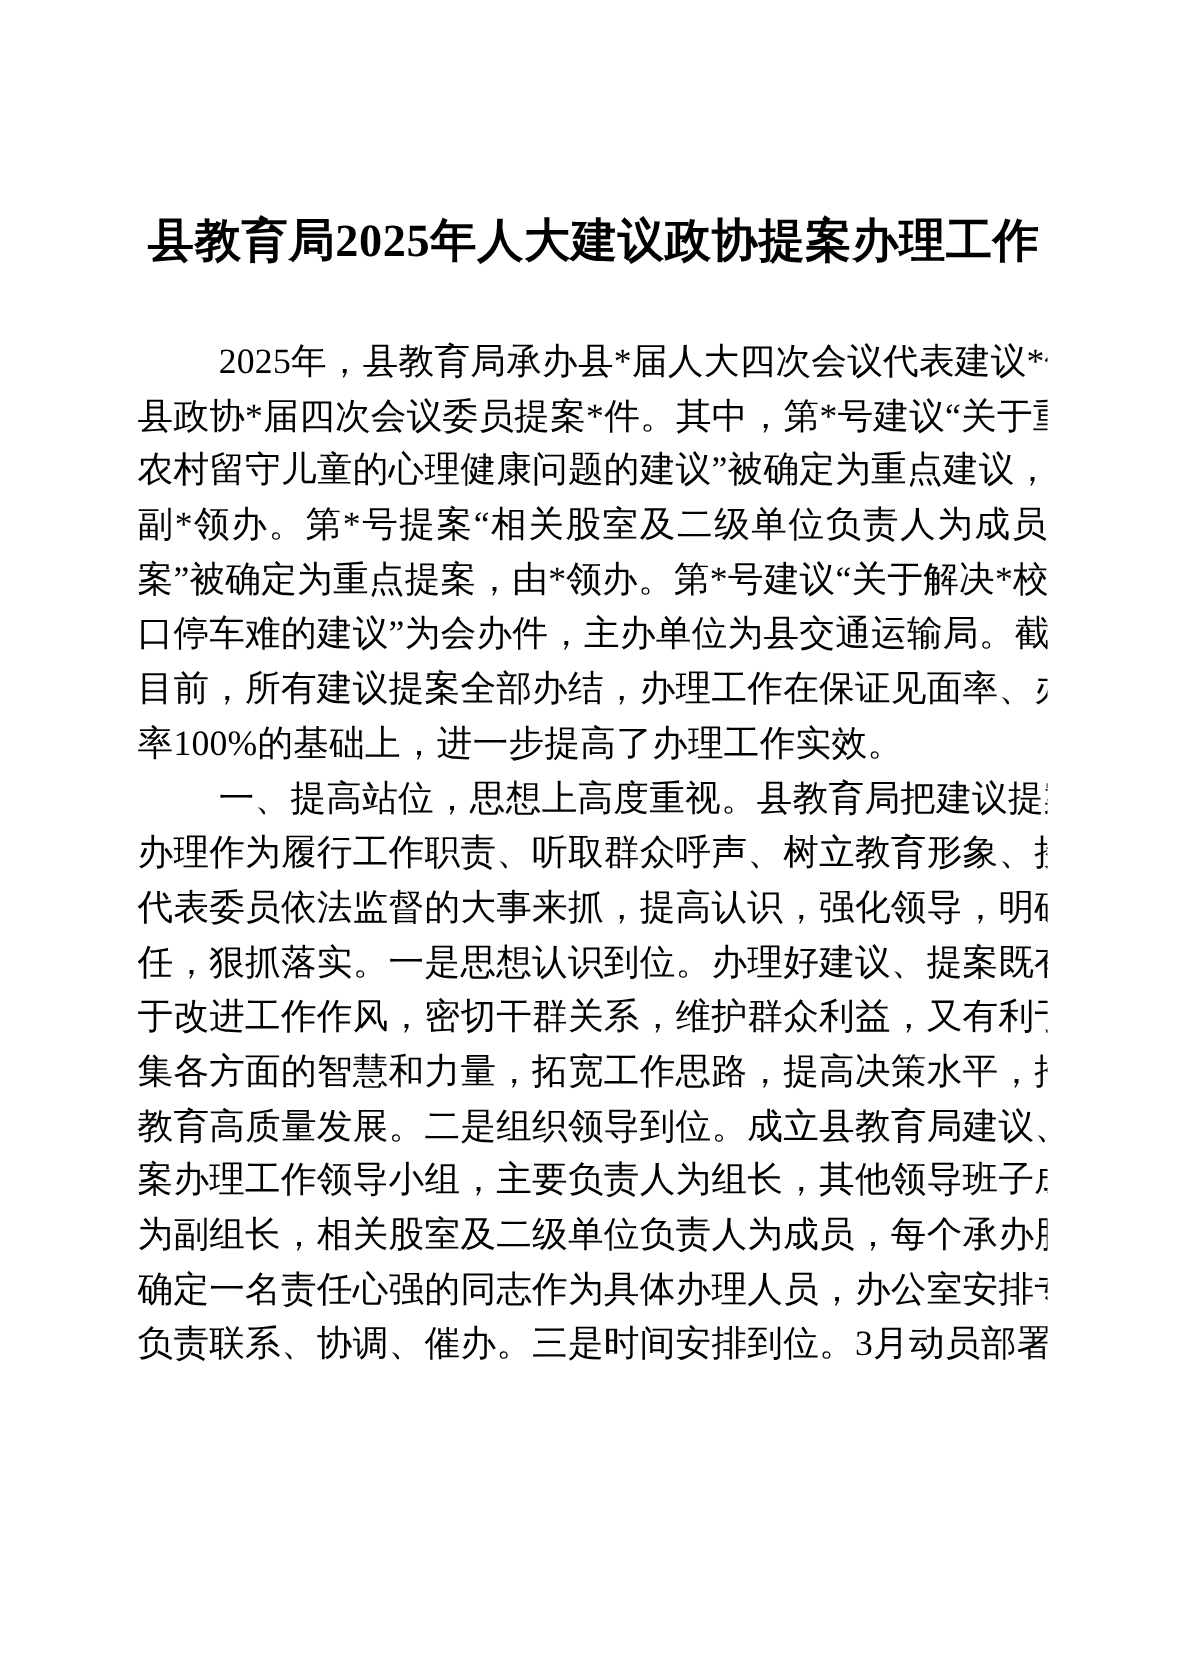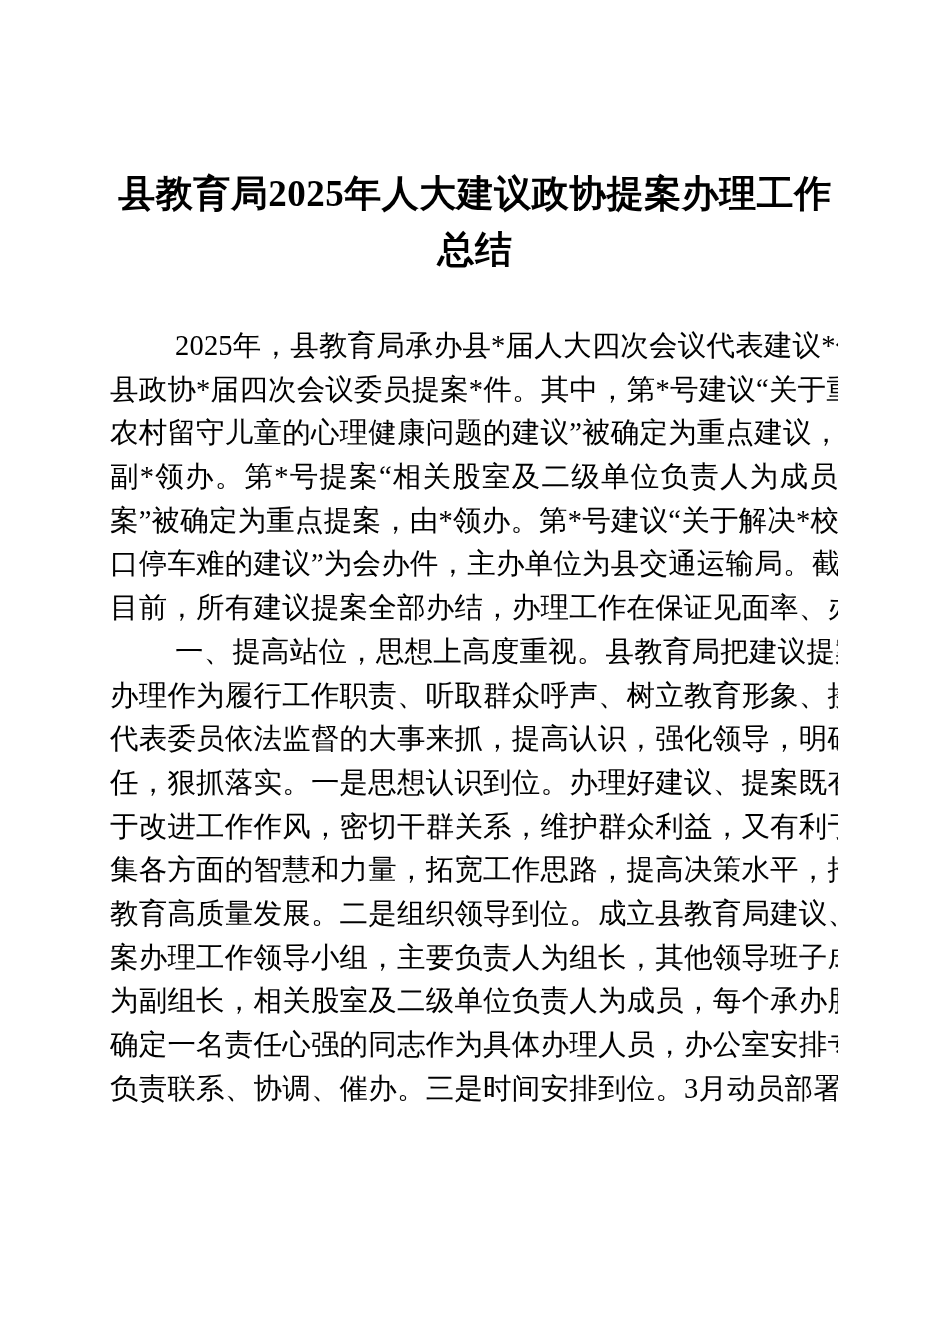--- a/index.html
+++ b/index.html
@@ -54,33 +54,33 @@
     padding-left: 65px;
   }
 </style>
 </head>
 <body>
 
 <div class="page">
 
   <h1 class="doc-title">
     <span class="title-line">县教育局2025年人大建议政协提案办理工作</span>
-    <span class="title-line">总结</span>
   </h1>
 
   <div class="body-text">
 
     <div class="para">
       <div class="line first">2025年，县教育局承办县*届人大四次会议代表建议*件、</div>
       <div class="line">县政协*届四次会议委员提案*件。其中，第*号建议“关于重视</div>
       <div class="line">农村留守儿童的心理健康问题的建议”被确定为重点建议，由</div>
       <div class="line">副*领办。第*号提案“相关股室及二级单位负责人为成员</div>
       <div class="line">案”被确定为重点提案，由*领办。第*号建议“关于解决*校门</div>
       <div class="line">口停车难的建议”为会办件，主办单位为县交通运输局。截至</div>
       <div class="line">目前，所有建议提案全部办结，办理工作在保证见面率、办结</div>
+      <div class="line para-end">率100%的基础上，进一步提高了办理工作实效。</div>
     </div>
 
     <div class="para">
       <div class="line first">一、提高站位，思想上高度重视。县教育局把建议提案的</div>
       <div class="line">办理作为履行工作职责、听取群众呼声、树立教育形象、接受</div>
       <div class="line">代表委员依法监督的大事来抓，提高认识，强化领导，明确责</div>
       <div class="line">任，狠抓落实。一是思想认识到位。办理好建议、提案既有利</div>
       <div class="line">于改进工作作风，密切干群关系，维护群众利益，又有利于汇</div>
       <div class="line">集各方面的智慧和力量，拓宽工作思路，提高决策水平，推动</div>
       <div class="line">教育高质量发展。二是组织领导到位。成立县教育局建议、提</div>

